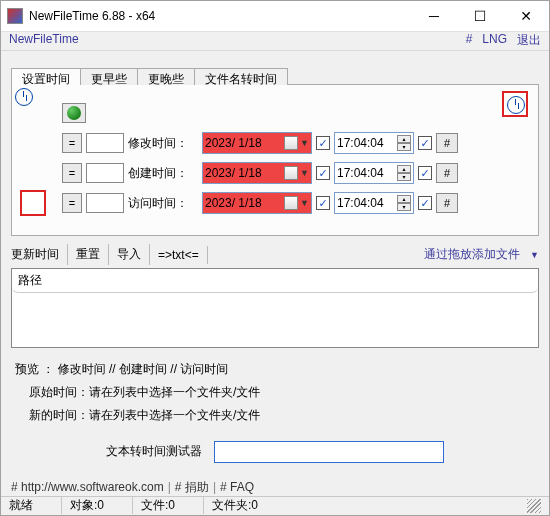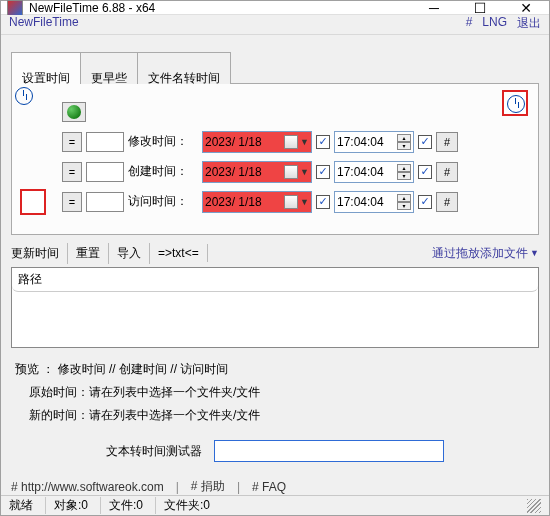--- a/index.html
+++ b/index.html
@@ -1,26 +1,26 @@
 <!DOCTYPE html>
 <html><head>
 <meta charset="utf-8">
 <style>
   * { box-sizing: border-box; font-family: "Microsoft YaHei", "Segoe UI", Tahoma, sans-serif; }
   body { margin: 0; background: #fff; }
   .window { width: 550px; height: 516px; border: 1px solid #a0a0a0; background: #f0f0f0; display: flex; flex-direction: column; position: relative; }
-  .titlebar { height: 14px; background: #fff; display: flex; align-items: center; padding: 0 0 0 6px; border-bottom: 1px solid #e0e0e0; }
+  .titlebar { height: 31px; background: #fff; display: flex; align-items: center; padding: 0 0 0 6px; border-bottom: 1px solid #e0e0e0; }
   .titlebar .appicon { width: 16px; height: 16px; margin-right: 6px; background: linear-gradient(135deg,#c33,#36c); border:1px solid #888; }
   .titlebar .title { flex: 1; font-size: 12px; color: #000; }
   .titlebar .winbtn { width: 46px; height: 30px; display: flex; align-items: center; justify-content: center; font-size: 14px; color:#000; }
   .menubar { height: 24px; background: #f0f0f0; display: flex; padding: 0 8px; font-size: 12px; color:#3a3a9e; border-bottom:1px solid #d9d9d9; }
   .menubar .mtitle { flex:1; }
   .menubar .mlink { margin-left: 10px; cursor:pointer; }
   .tabs { margin: 8px 10px 0 10px; display:flex; border-bottom:1px solid #aaa; font-size:12px; }
-  .tab { padding:17px 10px 4px; border:1px solid #aaa; border-bottom:none; background:#f0f0f0; margin-right:-1px; cursor:pointer; position:relative; top:9px;}
+  .tab { padding:2px 10px 4px; border:1px solid #aaa; border-bottom:none; background:#f0f0f0; margin-right:-1px; cursor:pointer; position:relative; top:9px;}
   .tab.active { background:#fcfcfc; border-bottom:1px solid #fcfcfc; }
   .tabpane { margin:0 10px; background:#fcfcfc; border:1px solid #aaa; border-top:none; padding:10px 8px 14px 8px; position:relative; }
   .row { display:flex; align-items:center; gap:4px; margin:6px 0; height:24px; font-size:12px; }
   .eqbtn { width:20px; height:20px; border:1px solid #888; background:#e9e9e9; display:flex; align-items:center; justify-content:center; font-size:11px; cursor:pointer;}
   .smallfield { width:38px; height:20px; border:1px solid #888; background:#fff; }
   .rowlabel { width:70px; padding-right:4px; }
   .dateinput { width:110px; height:22px; border:1px solid #7a9ec9; background:#ef4444; display:flex; align-items:center; padding:0 2px; font-size:12px; }
   .dateinput .dtext{ flex:1; }
   .dateinput .cal{ width:14px;height:14px;border:1px solid #888;background:linear-gradient(#fff,#ddd); margin-left:2px;}
   .dateinput .chev{ font-size:9px; color:#333; margin-left:2px;}
@@ -32,31 +32,31 @@
   .hashbtn { width:22px; height:20px; border:1px solid #888; background:#e9e9e9; display:flex; align-items:center; justify-content:center; font-size:11px; cursor:pointer;}
   .clockicon { width:26px; height:26px; border:2px solid #d22; background:#fff; position:relative; }
   .clockicon::before{content:'';position:absolute;left:3px;top:3px;width:16px;height:16px;border:1px solid #04a;border-radius:50%;}
   .clockicon::after{content:'';position:absolute;left:11px;top:6px;width:1px;height:6px;background:#04a;box-shadow:3px 4px 0 0 #04a;}
   .globebtn{ width:24px;height:20px;border:1px solid #888;background:#e9e9e9;display:flex;align-items:center;justify-content:center; cursor:pointer;}
   .globebtn span{width:14px;height:14px;border-radius:50%;background:radial-gradient(circle at 30% 30%,#6c6,#060);}
   .toolbar2 { margin:8px 10px 0 10px; display:flex; align-items:center; gap:0; font-size:12px; }
   .tbtn { padding:2px 8px; border-right:1px solid #bbb; cursor:pointer;}
   .tbtn:first-child{padding-left:0;}
   .spacer{flex:1;}
-  .addlabel{ color:#3a3a9e; display:flex; align-items:center; gap:2px;}
+  .addlabel{ color:#3a3a9e; display:flex; align-items:center; gap:10px;}
   .addlabel .chev2{font-size:9px;}
   .listarea { margin:3px 10px 0 10px; height:100px; border:1px solid #888; background:#fff; font-size:12px;}
   .listhead { padding:3px 6px; border-bottom:1px solid #ccc; background:#fff;border-radius:6px;}
   .preview { margin:10px 14px 4px 14px; font-size:12px; line-height:1.9; }
   .testerrow{ margin:10px 0 0 0; display:flex; align-items:center; justify-content:center; gap:12px; font-size:12px;}
   .testerinput{ width:230px; height:22px; border:1px solid #2e6bd6; background:#fff;}
-  .footerlinks{ margin:10px 10px 0 10px; padding-top:6px; font-size:12px; display:flex; gap:12px; align-items:center;}
+  .footerlinks{ margin:10px 10px 0 10px; padding-top:6px; font-size:12px; display:flex; gap:4px; align-items:center;}
   .flink{ color:#333;}
   .sep{ color:#888;}
-  .statusbar{ margin-top:auto; height:24px; border-top:1px solid #c8c8c8; background:#f0f0f0; display:flex; align-items:center; font-size:12px; padding:0 8px; gap:4px;text-align:center;}
+  .statusbar{ margin-top:auto; height:24px; border-top:1px solid #c8c8c8; background:#f0f0f0; display:flex; align-items:center; font-size:12px; padding:0 8px; gap:20px;text-align:center;}
   .statusbar .cell{ padding:0 8px; border-left:1px solid #c8c8c8;}
   .statusbar .cell:first-child{border-left:none; padding-left:0;}
   .grip{ margin-left:auto; width:14px; height:14px; background:repeating-linear-gradient(135deg,#999 0 1px,transparent 1px 3px);}
   .leftclock{ position:absolute; left:10px; }
   .rightclock{ position:absolute; right:10px; }
 </style>
 </head>
 <body>
 
 <div class="window">
@@ -72,20 +72,21 @@
   <div class="menubar">
     <span class="mtitle">NewFileTime</span>
     <span class="mlink">#</span>
     <span class="mlink">LNG</span>
     <span class="mlink">退出</span>
   </div>
 
   <div class="tabs">
     <div class="tab active">设置时间</div>
     <div class="tab">更早些</div>
+    <div class="tab">更晚些</div>
     <div class="tab">文件名转时间</div>
   </div>
 
   <div class="tabpane">
     <div class="clockicon rightclock" style="top:6px"></div>
 
     <div class="row" style="margin-left:42px">
       <div class="globebtn">
           <span></span>
         </div>

